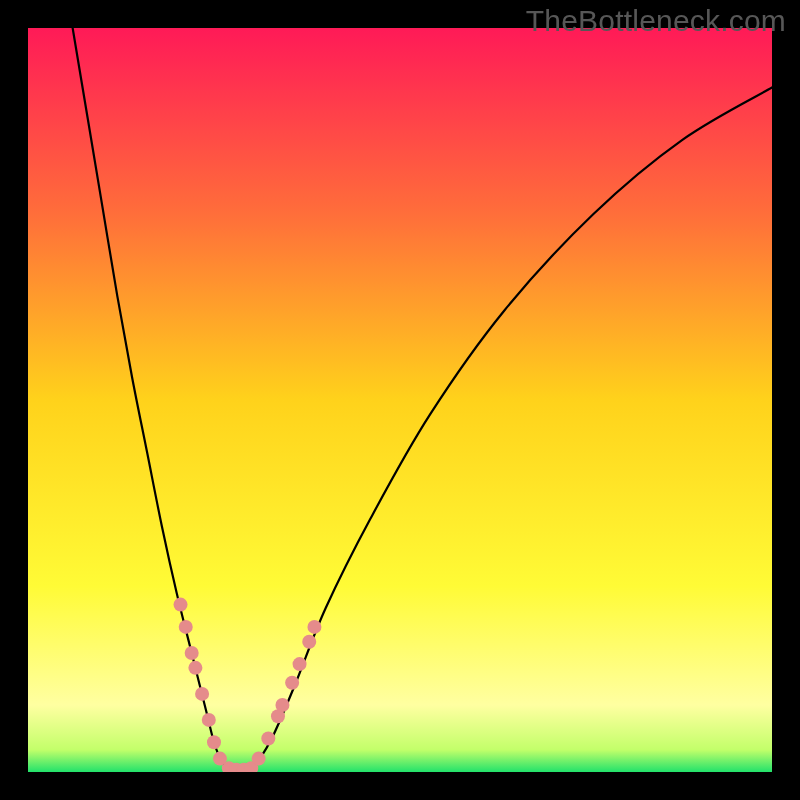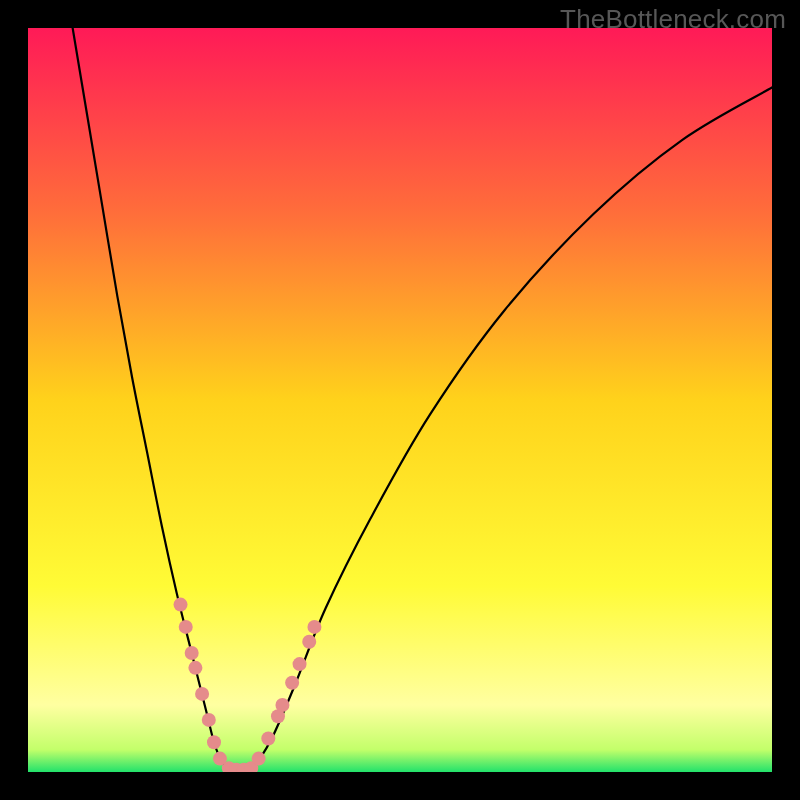--- a/index.html
+++ b/index.html
@@ -24,21 +24,21 @@
     left: 0;
     top: 0;
     width: 744px;
     height: 744px;
   }
   .watermark {
     position: absolute;
     top: 4px;
     right: 14px;
     color: #575757;
-    font-size: 26px;
+    font-size: 30px;
     font-weight: 500;
     letter-spacing: 0.2px;
     user-select: none;
   }
 </style>
 </head>
 <body>
 
 <div class="frame">
   <svg class="plot" viewBox="0 0 744 744" preserveAspectRatio="none">

